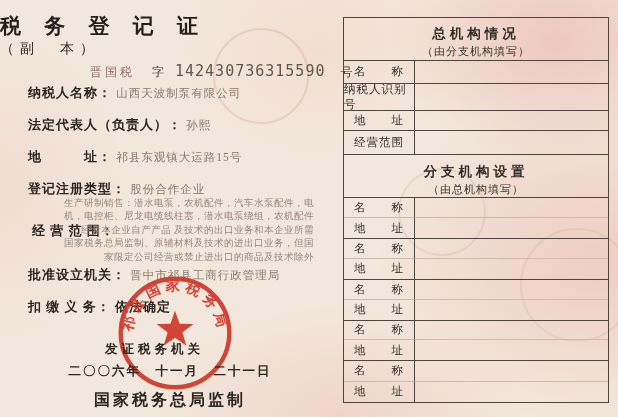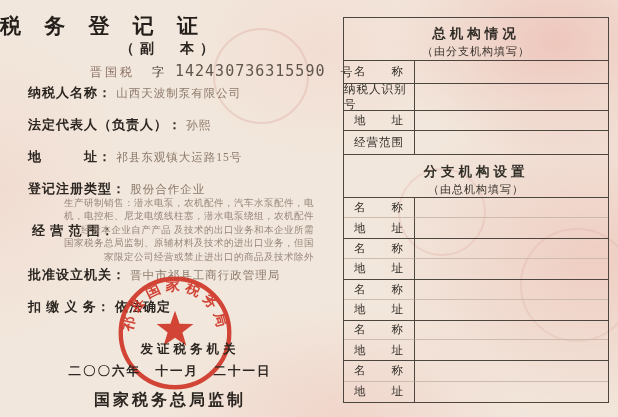--- a/index.html
+++ b/index.html
@@ -19,41 +19,41 @@
   }
   .ghost-ring{position:absolute;border-radius:50%;pointer-events:none;}
   .g1{left:213px;top:28px;width:92px;height:92px;border:2px solid rgba(213,150,140,.28);}
   .g2{left:398px;top:168px;width:84px;height:84px;border:2px solid rgba(213,150,140,.22);}
   .g3{left:520px;top:228px;width:110px;height:110px;border:2px solid rgba(213,150,140,.18);}
 
   
   .left-page{position:absolute;left:0;top:0;width:342px;height:417px;}
   .doc-title{position:absolute;left:0;top:12px;width:340px;
     font-size:21px;font-weight:bold;letter-spacing:9px;color:#241f1b;}
-  .doc-subtitle{position:absolute;left:0;top:40px;width:340px;text-align:center;
-    font-size:14px;font-weight:bold;letter-spacing:6px;color:#2a2520;}
+  .doc-subtitle{position:absolute;left:0;top:40px;width:340px;text-align:left;
+    font-size:14px;font-weight:normal;letter-spacing:6px;color:#2a2520;}
   .serial-line{position:absolute;left:90px;top:62px;font-size:12px;color:#3a332c;white-space:nowrap;}
   .serial-prefix{color:#8a6f63;letter-spacing:3px;}
   .serial-zi{margin-left:14px;color:#3a332c;}
   .serial-number{margin-left:8px;color:#5f564c;font-family:"DejaVu Sans Mono",monospace;font-size:15px;letter-spacing:1px;}
   .serial-suffix{margin-left:12px;color:#3a332c;}
 
   .f-row{position:absolute;left:28px;font-size:13px;color:#2b2621;letter-spacing:1px;white-space:nowrap;}
   .f-label{font-weight:bold;}
   .typed{font-weight:normal;color:#8c7a6b;font-size:11.5px;letter-spacing:1px;text-align:center;}
   .row-taxpayer{top:84px;}
   .row-legal{top:116px;}
   .row-address{top:148px;}
   .row-regtype{top:180px;}
   .row-approve{top:266px;}
   .row-withhold{top:298px;}
   .scope-label{position:absolute;left:32px;top:222px;font-size:13px;font-weight:bold;color:#2b2621;letter-spacing:1px;}
   .scope-lines{position:absolute;left:58px;top:197px;width:256px;
     font-size:9.5px;line-height:13.4px;color:#96held;color:#97857a;letter-spacing:0.5px;text-align:right;}
-  .issuer-line{position:absolute;left:105px;top:341px;width:170px;text-align:center;
+  .issuer-line{position:absolute;left:105px;top:341px;width:170px;
     font-size:12.5px;font-weight:bold;letter-spacing:4px;color:#2b2621;z-index:3;}
   .date-line{position:absolute;left:50px;top:363px;width:240px;text-align:center;
     font-size:12.5px;font-weight:bold;letter-spacing:2px;color:#2b2621;z-index:3;}
   .footer-line{position:absolute;left:75px;top:390px;width:190px;text-align:center;
     font-size:16px;font-weight:bold;letter-spacing:3px;color:#2b2621;}
   .seal{position:absolute;left:112px;top:270px;z-index:2;opacity:.9;}
 
   
   .reg-table{position:absolute;left:343px;top:17px;width:266px;height:386px;
     border:1px solid #4d463f;display:flex;flex-direction:column;box-sizing:border-box;}

